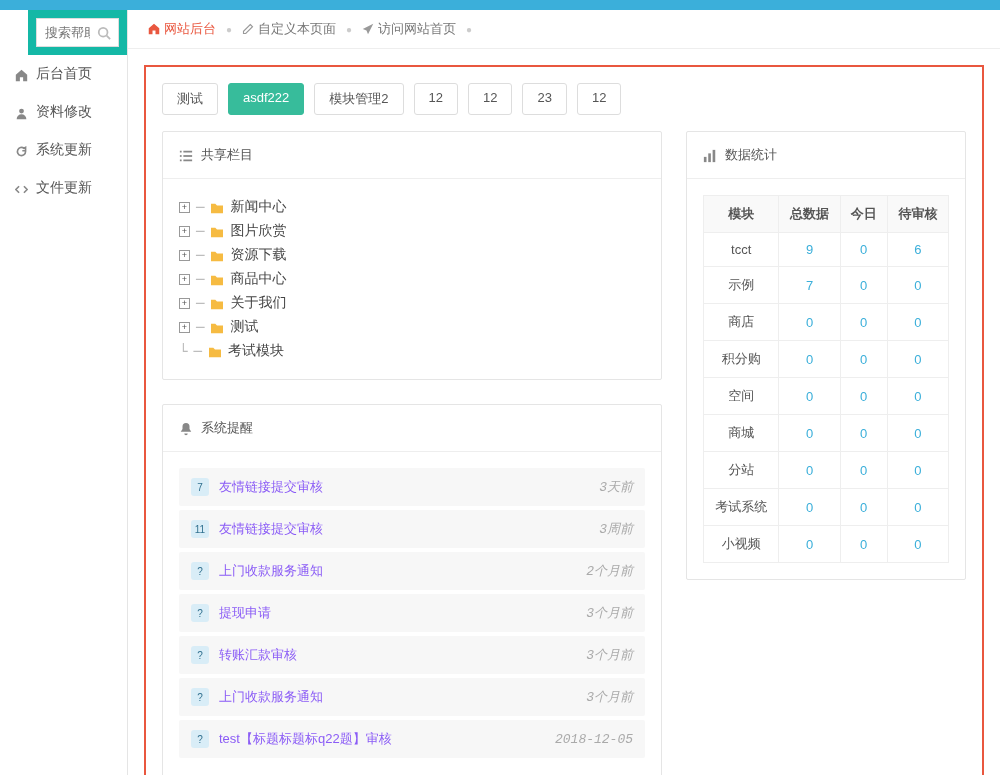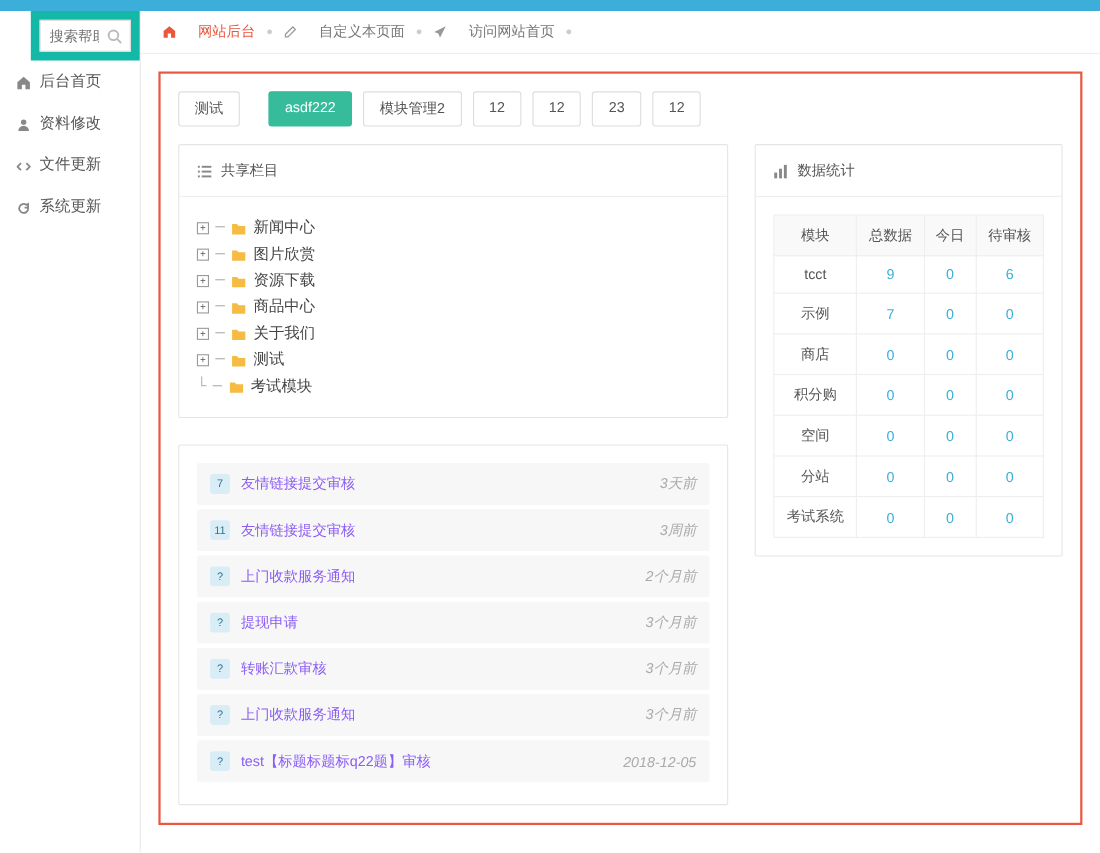--- a/index.html
+++ b/index.html
@@ -13,44 +13,44 @@
 .panel-header { background: #000; color: #fff; padding: 12px 14px; position: relative; display: flex; align-items: center; gap: 8px; font-size: 14px; }
 .panel-header .chev { margin-left: auto; font-size: 11px; }
 .panel-header::after { content: ""; position: absolute; right: -10px; top: 50%; transform: translateY(-50%); border: 10px solid transparent; border-right-color: #fff; }
 .side-nav { list-style: none; }
 .side-nav li { padding: 10px 14px; color: #555; display: flex; align-items: center; gap: 8px; cursor: pointer; }
 .side-icon { width: 14px; text-align: center; color: #888; }
 .main { flex: 1; background: #fff; padding: 0; }
 .breadcrumb { padding: 10px 20px; border-bottom: 1px solid #eee; display: flex; align-items: center; gap: 10px; font-size: 13px; color: #777; }
 .breadcrumb .home { color: #e9573f; }
 .breadcrumb .dot { color: #ccc; font-size: 10px; }
-.breadcrumb .bc-item { display: inline-flex; align-items: center; gap: 20px; text-align: center; }
+.breadcrumb .bc-item { display: inline-flex; align-items: center; gap: 4px; text-align: center; }
 .content-frame { margin: 16px; border: 2px solid #e9573f; padding: 16px; }
 .tabs { display: flex; gap: 10px; margin-bottom: 16px; flex-wrap: wrap; }
 .tab { border: 1px solid #ddd; padding: 6px 14px; border-radius: 3px; background: #fff; color: #555; cursor: pointer; font-size: 13px; }
-.tab.active { background: #37bc9b; color: #fff; border-color: #37bc9b; margin-left: 16px; }
+.tab.active { background: #37bc9b; color: #fff; border-color: #37bc9b; }
 .panels { display: flex; gap: 24px; align-items: flex-start; }
 .card { border: 1px solid #e5e5e5; border-radius: 2px; }
 .card-head { padding: 14px 16px; border-bottom: 1px solid #eee; color: #555; display: flex; align-items: center; gap: 8px; font-size: 13px; }
 .card-body { padding: 16px; }
 .left-col { flex: 0 0 500px; display: flex; flex-direction: column; gap: 24px; }
 .right-col { flex: 1; min-width: 280px; }
 .tree { list-style: none; }
 .tree li { display: flex; align-items: center; gap: 6px; padding: 3px 0; color: #444; font-size: 14px; }
 .tree-box { width: 11px; height: 11px; border: 1px solid #999; display: inline-flex; align-items: center; justify-content: center; font-size: 9px; line-height: 1; color: #555; background: #fff; }
 .tree-line { color: #bbb; font-family: monospace; }
 .folder { color: #f6bb42; font-size: 13px; }
 .notice-list { list-style: none; }
 .notice-list li { background: #f7f7f7; margin-bottom: 4px; padding: 10px 12px; display: flex; align-items: center; gap: 10px; border-radius: 2px; }
 .notice-badge { width: 18px; height: 18px; background: #d9edf7; border-radius: 3px; display: inline-flex; align-items: center; justify-content: center; font-size: 10px; color: #31708f; flex-shrink: 0; }
 .notice-link { color: #8b5cf6; flex: 1; font-size: 13px; cursor: pointer; }
-.notice-time { color: #aaa; font-style: italic; font-size: 13px; }
+.notice-time { color: #aaa; font-style: italic; font-size: 13px; font-family: Liberation Mono, monospace; }
 .stats-table { width: 100%; border-collapse: collapse; font-size: 13px; }
 .stats-table th, .stats-table td { border: 1px solid #eee; padding: 9px 8px; text-align: center; }
-.stats-table th { background: #f9f9f9; color: #555; font-weight: normal; }
+.stats-table th { background: #f9f9f9; color: #555; font-weight: bold; }
 .stats-table td.mod { color: #555; }
 .stats-table td a { color: #3bafda; cursor: pointer; }
 .stats-table td.pending a { color: #3bafda; }
 svg { display: inline-block; vertical-align: middle; }
 </style>
 </head>
 <body>
 
 <div class="topbar"></div>
 <div class="layout">
@@ -73,29 +73,29 @@
         </li>
         <li>
           <span class="side-icon"><svg width="13" height="13" viewBox="0 0 16 16" fill="#888">
               <circle cx="8" cy="5" r="3"></circle>
               <path d="M2 15a6 6 0 0 1 12 0z"></path>
             </svg></span>
           <span>资料修改</span>
         </li>
         <li>
           <span class="side-icon"><svg width="13" height="13" viewBox="0 0 16 16" fill="none" stroke="#888" stroke-width="2">
+              <path d="M13 8a5 5 0 1 1-2-4l2-1v4h-4"></path>
+            </svg></span>
+          <span>系统更新</span>
+        </li>
+        <li>
+          <span class="side-icon"><svg width="13" height="13" viewBox="0 0 16 16" fill="none" stroke="#888" stroke-width="2">
               <path d="M5 4L1 8l4 4M11 4l4 4-4 4"></path>
             </svg></span>
           <span>文件更新</span>
-        </li>
-        <li>
-          <span class="side-icon"><svg width="13" height="13" viewBox="0 0 16 16" fill="none" stroke="#888" stroke-width="2">
-              <path d="M13 8a5 5 0 1 1-2-4l2-1v4h-4"></path>
-            </svg></span>
-          <span>系统更新</span>
         </li>
       </ul>
   </aside>
 
   <main class="main">
     <div class="breadcrumb">
       <span class="bc-item home">
         <svg width="12" height="12" viewBox="0 0 16 16" fill="#e9573f">
             <path d="M8 1L1 7v8h5v-5h4v5h5V7z"></path>
           </svg>
@@ -200,20 +200,28 @@
                     <span class="folder"><svg width="14" height="12" viewBox="0 0 16 14" fill="#f6bb42">
                         <path d="M1 2h5l2 2h7v9H1z"></path>
                       </svg></span>
                     <span>考试模块</span>
                   </li>
                 </ul>
             </div>
           </div>
 
           <div class="card">
+            <div class="card-head">
+              <span>
+                <svg width="14" height="14" viewBox="0 0 16 16" fill="#888">
+                    <path d="M8 1a4 4 0 0 0-4 4v3l-2 3h12l-2-3V5a4 4 0 0 0-4-4zM6 13a2 2 0 0 0 4 0z"></path>
+                  </svg>
+              </span>
+              <span>系统提醒</span>
+            </div>
             <div class="card-body">
               <ul class="notice-list" id="notice-list">
                   <li>
                     <span class="notice-badge">7</span>
                     <span class="notice-link">友情链接提交审核</span>
                     <span class="notice-time">3天前</span>
                   </li>
                   <li>
                     <span class="notice-badge">11</span>
                     <span class="notice-link">友情链接提交审核</span>
@@ -295,27 +303,39 @@
                     <td><a>0</a></td>
                     <td class="pending"><a>0</a></td>
                   </tr>
                   <tr>
                     <td class="mod">空间</td>
                     <td><a>0</a></td>
                     <td><a>0</a></td>
                     <td class="pending"><a>0</a></td>
                   </tr>
                   <tr>
+                    <td class="mod">商城</td>
+                    <td><a>0</a></td>
+                    <td><a>0</a></td>
+                    <td class="pending"><a>0</a></td>
+                  </tr>
+                  <tr>
                     <td class="mod">分站</td>
                     <td><a>0</a></td>
                     <td><a>0</a></td>
                     <td class="pending"><a>0</a></td>
                   </tr>
                   <tr>
                     <td class="mod">考试系统</td>
+                    <td><a>0</a></td>
+                    <td><a>0</a></td>
+                    <td class="pending"><a>0</a></td>
+                  </tr>
+                  <tr>
+                    <td class="mod">小视频</td>
                     <td><a>0</a></td>
                     <td><a>0</a></td>
                     <td class="pending"><a>0</a></td>
                   </tr>
                 </tbody>
             </table>
           </div>
         </div>
       </div>
     </div>

